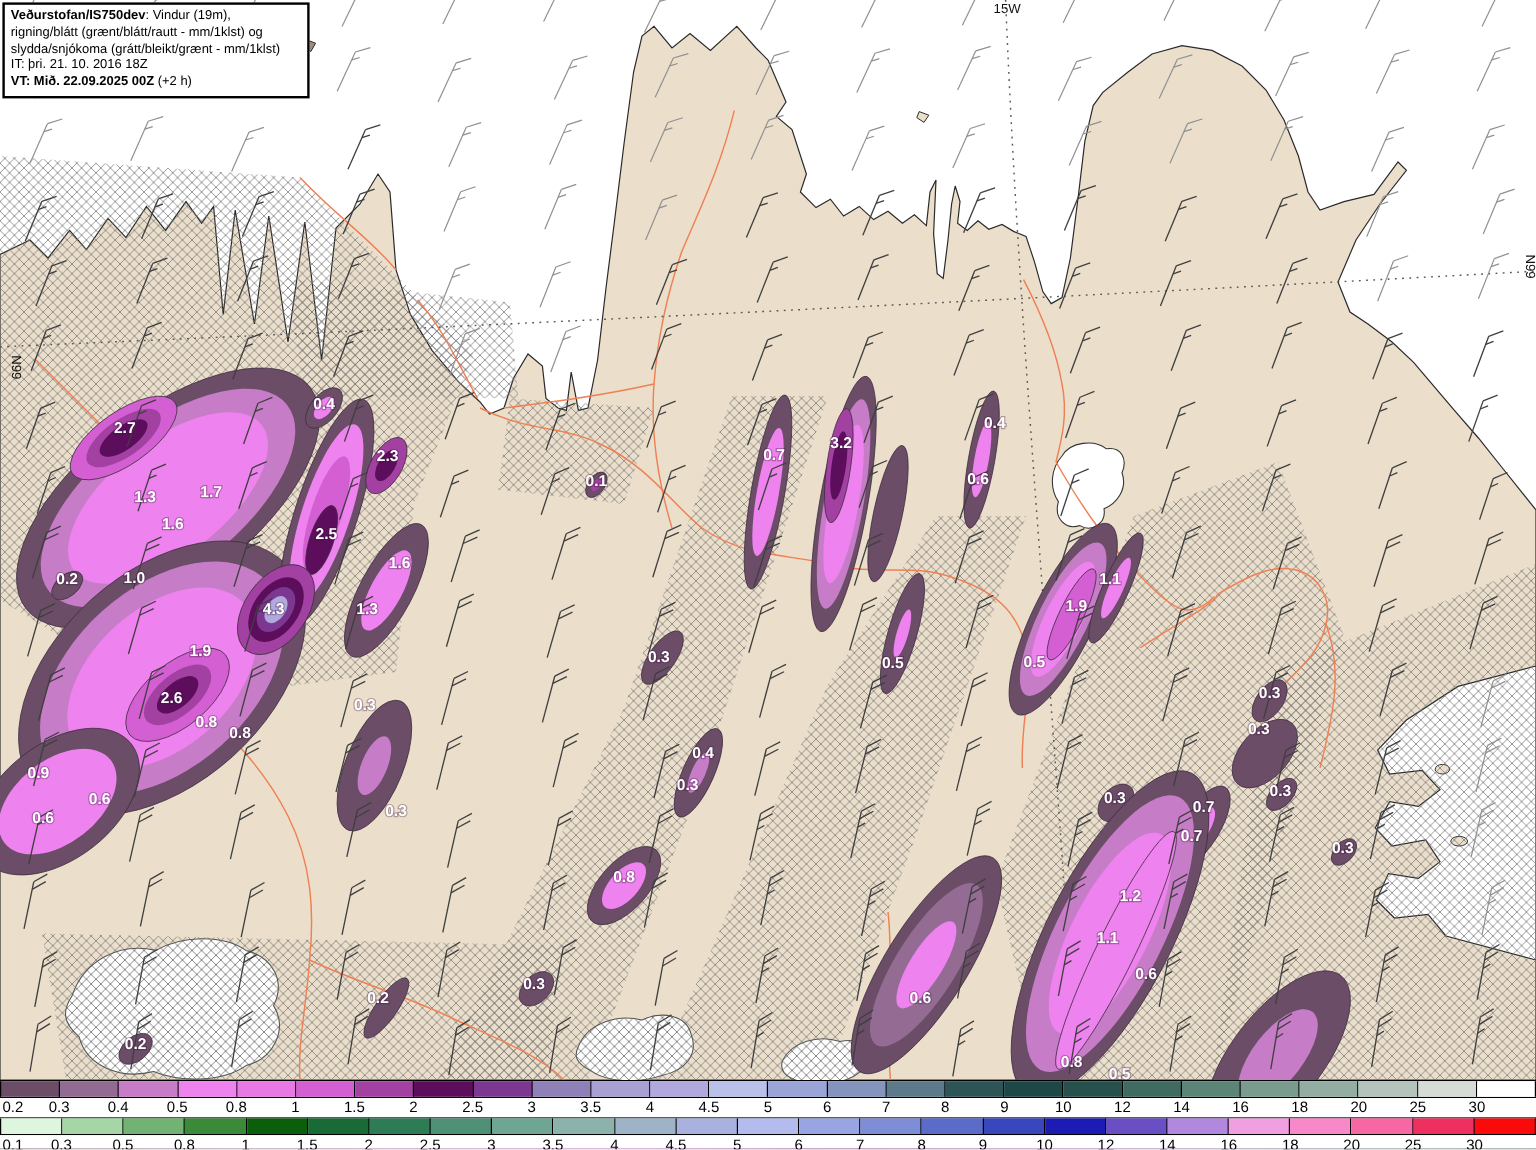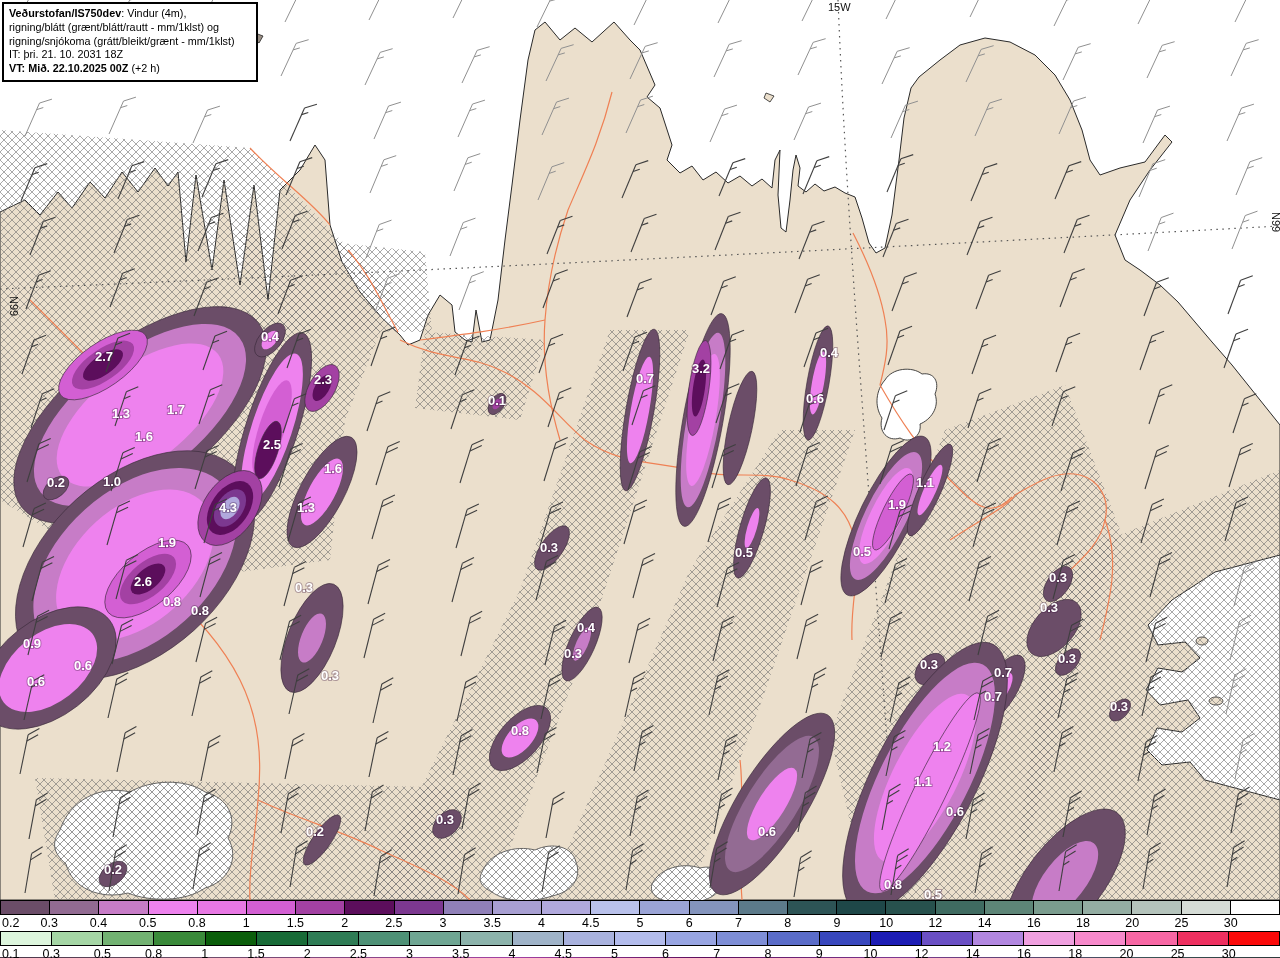--- a/index.html
+++ b/index.html
@@ -1480,25 +1480,25 @@
           <text x="933" y="899" class="precip-num">0.5</text>
         </g>
 
       <text x="828" y="11" class="geo-label">15W</text>
       <text x="10" y="296" class="geo-label" transform="rotate(90 10 296)">N99</text>
       <text x="1272" y="212" class="geo-label" transform="rotate(90 1272 212)">N99</text>
     </svg>
   </div>
 
   <div id="titlebox">
-    <div><b>Veðurstofan/IS750dev</b><span>: Vindur (4m),</span></div>
+    <div><b>Veðurstofan/IS750dev</b><span>: Vindur (19m),</span></div>
     <div>rigning/blátt (grænt/blátt/rautt - mm/1klst) og</div>
-    <div>rigning/snjókoma (grátt/bleikt/grænt - mm/1klst)</div>
-    <div>IT: þri. 21. 10. 2031 18Z</div>
-    <div><b>VT: Mið. 22.10.2025 00Z</b><span> (+2 h)</span></div>
+    <div>slydda/snjókoma (grátt/bleikt/grænt - mm/1klst)</div>
+    <div>IT: þri. 21. 10. 2016 18Z</div>
+    <div><b>VT: Mið. 22.09.2025 00Z</b><span> (+2 h)</span></div>
   </div>
 
   <div id="legend">
     <div class="bar" id="sleet-bar">
         <div class="cell" style="background: rgb(107, 77, 104);"></div>
         <div class="cell" style="background: rgb(146, 107, 146);"></div>
         <div class="cell" style="background: rgb(199, 124, 199);"></div>
         <div class="cell" style="background: rgb(238, 130, 238);"></div>
         <div class="cell" style="background: rgb(232, 120, 228);"></div>
         <div class="cell" style="background: rgb(211, 95, 211);"></div>

